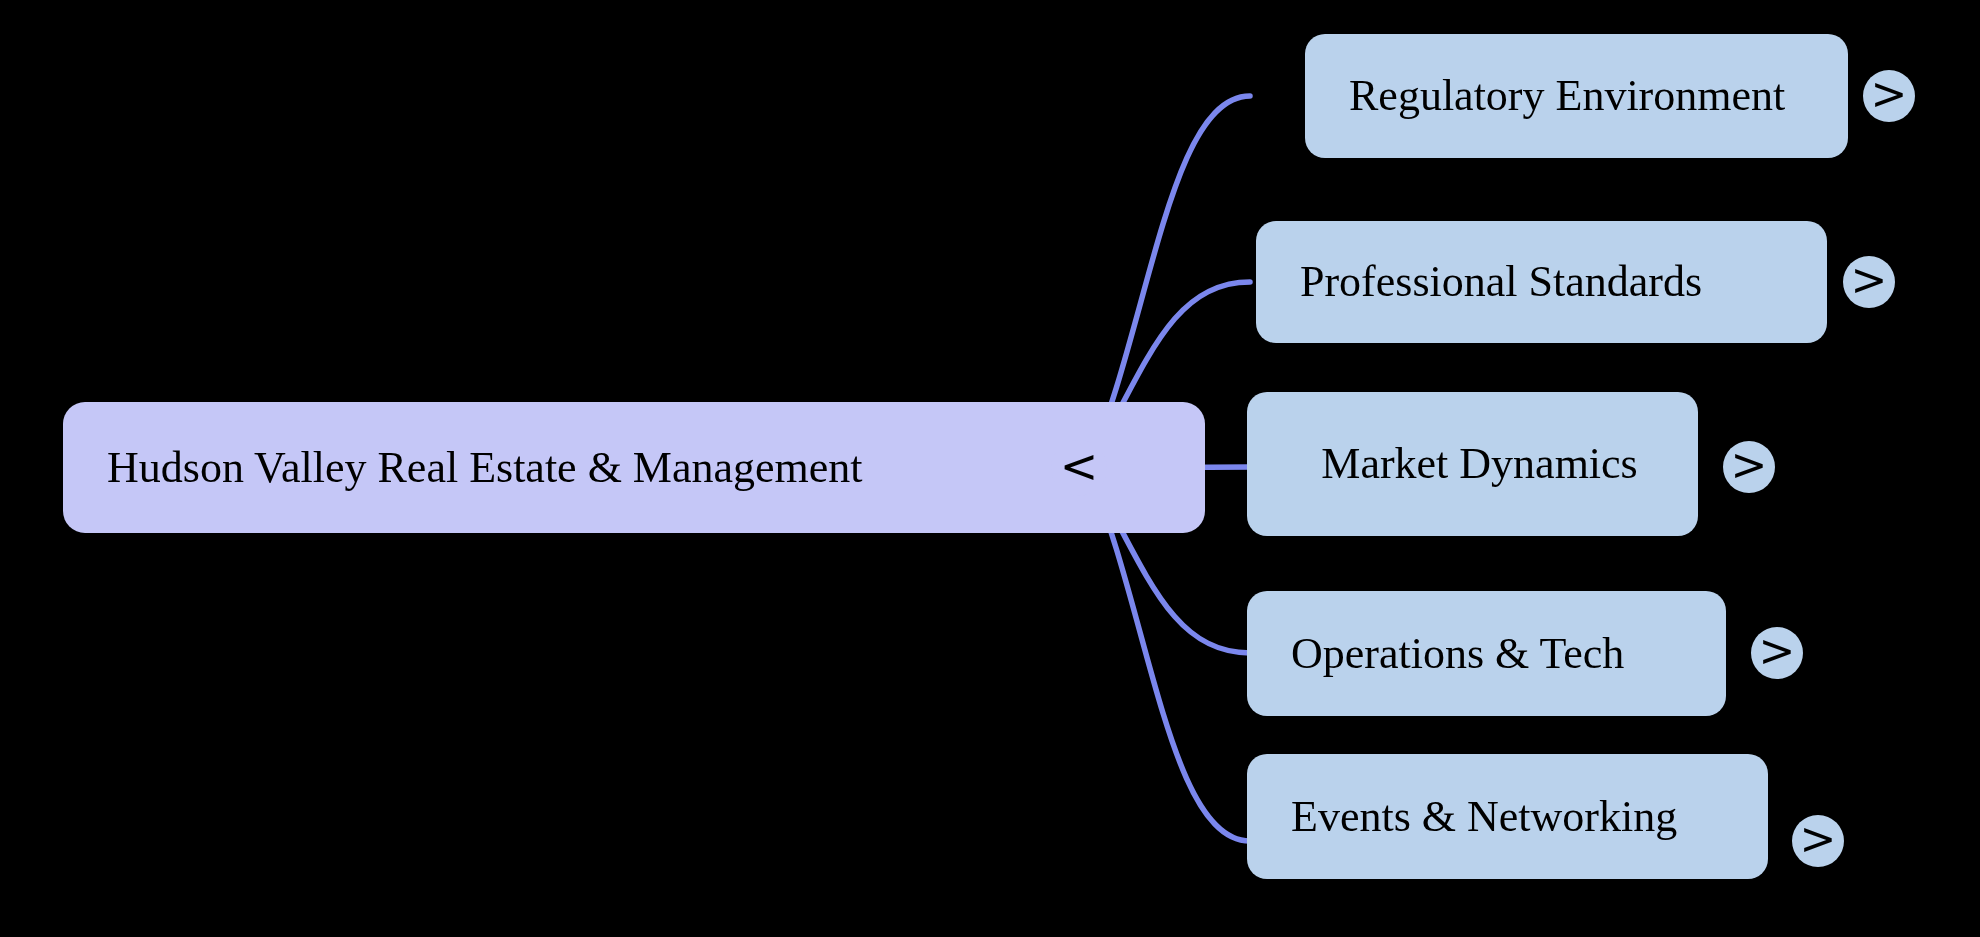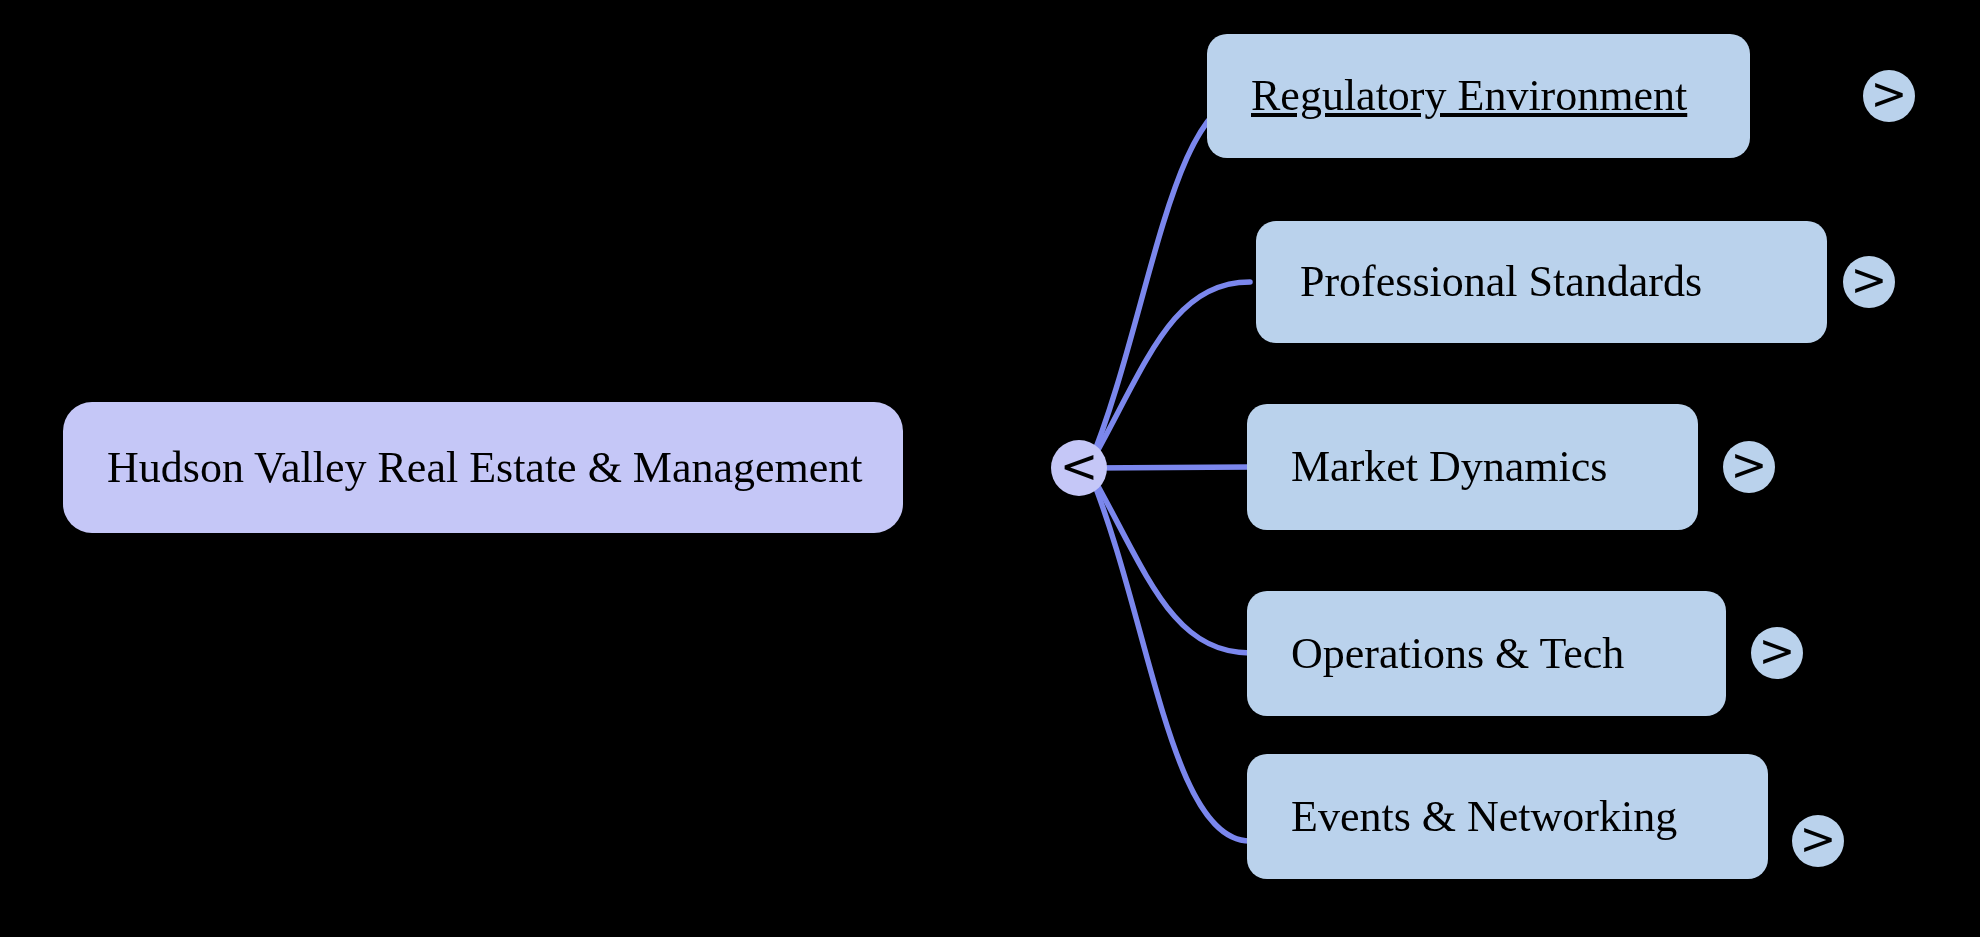--- a/index.html
+++ b/index.html
@@ -92,43 +92,43 @@
 <div class="stage">
 
   <svg class="edges" viewBox="0 0 1980 937">
     <path d="M 1088 468 C 1150 320, 1170 96, 1250 96"></path>
     <path d="M 1088 468 C 1145 368, 1170 282, 1250 282"></path>
     <path d="M 1088 468 L 1250 467"></path>
     <path d="M 1088 468 C 1145 568, 1170 653, 1250 653"></path>
     <path d="M 1088 468 C 1150 618, 1170 841, 1250 841"></path>
   </svg>
 
-  <div class="node root" style="left:63px; top:402px; width:840px; height:131px;border-radius:29px;">
+  <div class="node root" style="left:63px; top:402px; width:1142px; height:131px;">
     <span>Hudson Valley Real Estate &amp; Management</span>
   </div>
 
   <button class="toggle collapse" style="left:1051px; top:440px;">
     <span>&lt;</span>
   </button>
 
-  <div class="node child" style="left:1207px; top:34px; width:543px; height:124px;text-decoration:underline;">
+  <div class="node child" style="left:1305px; top:34px; width:543px; height:124px;">
     <span>Regulatory Environment</span>
   </div>
   <button class="toggle expand" style="left:1863px; top:70px;">
     <span>&gt;</span>
   </button>
 
   <div class="node child" style="left:1247px; top:221px; width:571px; height:122px;margin-left:9px;">
     <span>Professional Standards</span>
   </div>
   <button class="toggle expand" style="left:1843px; top:256px;">
     <span>&gt;</span>
   </button>
 
-  <div class="node child" style="left:1247px; top:404px; width:451px; height:126px;">
+  <div class="node child" style="left:1247px; top:392px; width:451px; height:144px;justify-content:center;">
     <span>Market Dynamics</span>
   </div>
   <button class="toggle expand" style="left:1723px; top:441px;">
     <span>&gt;</span>
   </button>
 
   <div class="node child" style="left:1247px; top:591px; width:479px; height:125px;">
     <span>Operations &amp; Tech</span>
   </div>
   <button class="toggle expand" style="left:1751px; top:627px;">

